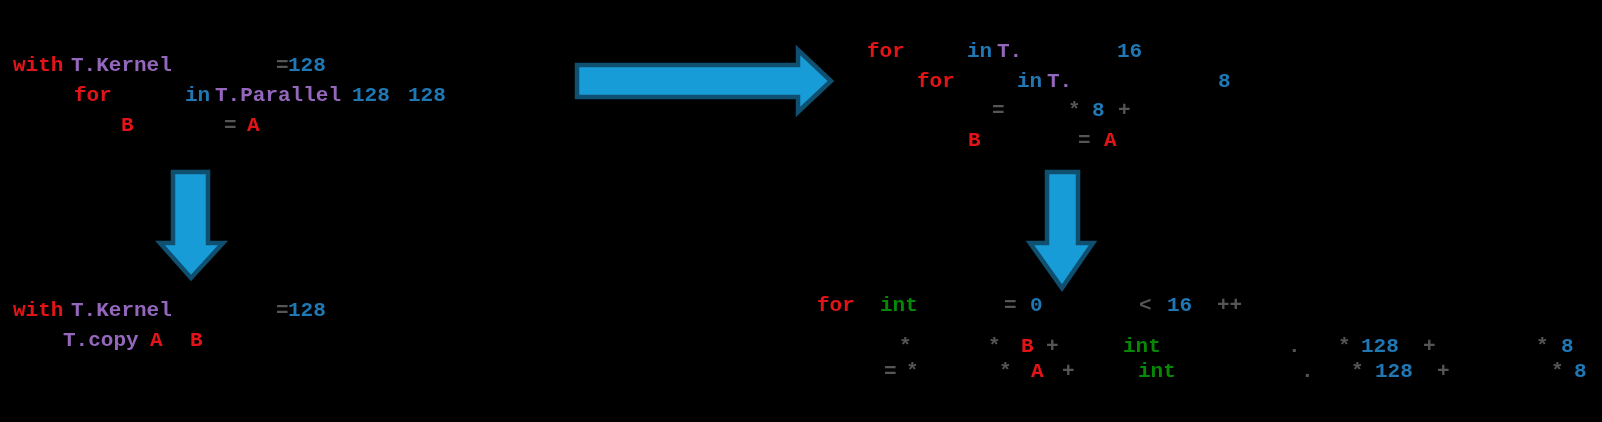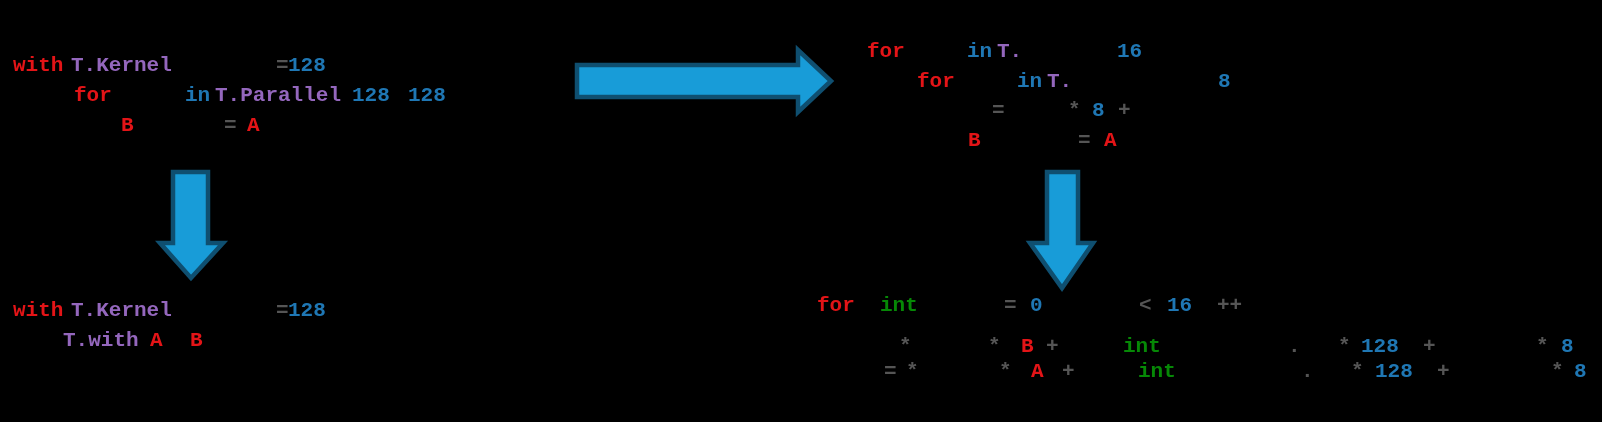--- a/index.html
+++ b/index.html
@@ -60,21 +60,21 @@
       <span class="tok" style="left: 1118px; top: 100px; color: rgb(85, 85, 85);">+</span>
       <span class="tok" style="left: 968px; top: 130px; color: rgb(227, 20, 23);">B</span>
       <span class="tok" style="left: 1078px; top: 130px; color: rgb(85, 85, 85);">=</span>
       <span class="tok" style="left: 1104px; top: 130px; color: rgb(227, 20, 23);">A</span>
     </div>
   <div class="block">
       <span class="tok" style="left: 13px; top: 300px; color: rgb(227, 20, 23);">with</span>
       <span class="tok" style="left: 71px; top: 300px; color: rgb(148, 103, 189);">T.Kernel</span>
       <span class="tok" style="left: 276px; top: 300px; color: rgb(85, 85, 85);">=</span>
       <span class="tok" style="left: 288px; top: 300px; color: rgb(31, 119, 180);">128</span>
-      <span class="tok" style="left: 63px; top: 330px; color: rgb(148, 103, 189);">T.with</span>
+      <span class="tok" style="left: 63px; top: 330px; color: rgb(148, 103, 189);">T.copy</span>
       <span class="tok" style="left: 150px; top: 330px; color: rgb(227, 20, 23);">A</span>
       <span class="tok" style="left: 190px; top: 330px; color: rgb(227, 20, 23);">B</span>
     </div>
   <div class="block">
       <span class="tok" style="left: 817px; top: 295px; color: rgb(227, 20, 23);">for</span>
       <span class="tok" style="left: 880px; top: 295px; color: rgb(6, 136, 6);">int</span>
       <span class="tok" style="left: 1004px; top: 295px; color: rgb(85, 85, 85);">=</span>
       <span class="tok" style="left: 1030px; top: 295px; color: rgb(31, 119, 180);">0</span>
       <span class="tok" style="left: 1139px; top: 295px; color: rgb(85, 85, 85);">&lt;</span>
       <span class="tok" style="left: 1167px; top: 295px; color: rgb(31, 119, 180);">16</span>

